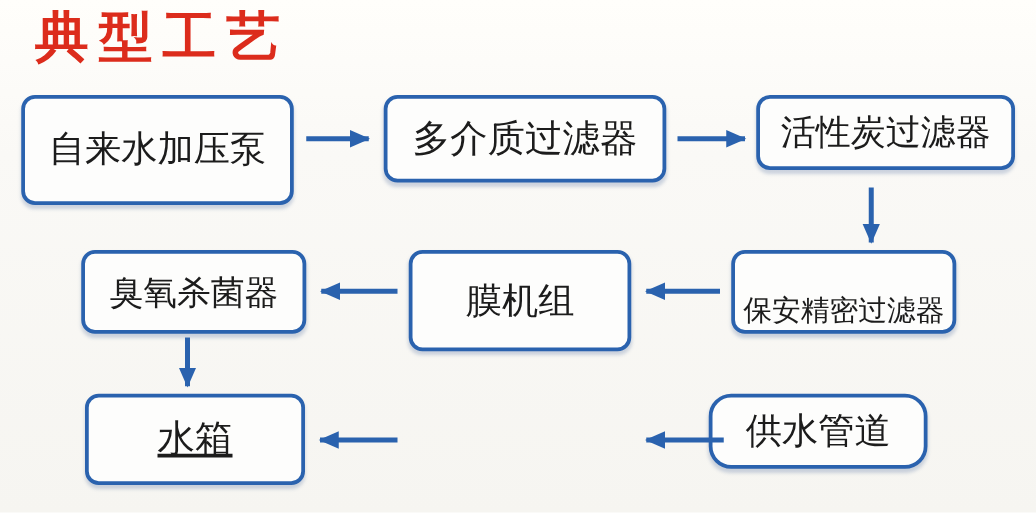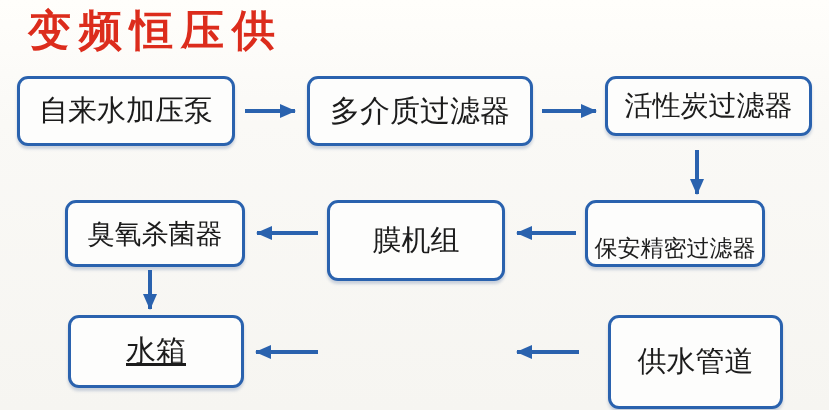--- a/index.html
+++ b/index.html
@@ -33,45 +33,45 @@
     border-radius: 11px;
     box-shadow: 0 3px 3px rgba(36, 74, 138, 0.22);
     display: flex;
     align-items: center;
     justify-content: center;
     color: #1c1c1c;
     font-size: 28px;
     white-space: nowrap;
   }
 
-  .n-pump       { left: 17px;  top: 76px;  width: 218px; height: 70px; font-size: 29px; text-align: center; }
+  .n-pump       { left: 17px;  top: 76px;  width: 218px; height: 88px; font-size: 29px; text-align: center; }
   .n-multimedia { left: 307px; top: 76px;  width: 226px; height: 70px; font-size: 30px; }
   .n-carbon     { left: 605px; top: 76px;  width: 207px; height: 60px; font-size: 28px; }
 
   .n-security   { left: 585px; top: 200px; width: 180px; height: 67px; font-size: 23px; align-items: flex-end; }
   .n-membrane   { left: 327px; top: 200px; width: 178px; height: 81px; font-size: 29px; }
   .n-ozone      { left: 65px;  top: 200px; width: 180px; height: 67px; font-size: 27px; }
 
   .n-tank       { left: 68px;  top: 315px; width: 176px; height: 73px; font-size: 30px; text-decoration: underline; }
   .n-vfd        { left: 327px; top: 315px; width: 178px; height: 73px; font-size: 28px; }
-  .n-pipeline   { left: 608px; top: 315px; width: 175px; height: 94px; font-size: 29px; }
+  .n-pipeline   { left: 567px; top: 315px; width: 175px; height: 60px; font-size: 29px; border-radius: 18px; }
 
   .arrows {
     position: absolute;
     left: 0; top: 0;
     width: 829px; height: 410px;
     pointer-events: none;
   }
 </style>
 </head>
 <body>
 
 <div class="canvas">
 
-  <div class="title">变频恒压供</div>
+  <div class="title">典型工艺</div>
 
   <div class="node n-pump">
     <span>自来水加压泵</span>
   </div>
   <div class="node n-multimedia">
     <span>多介质过滤器</span>
   </div>
   <div class="node n-carbon">
     <span>活性炭过滤器</span>
   </div>

